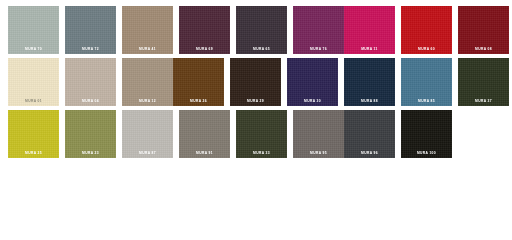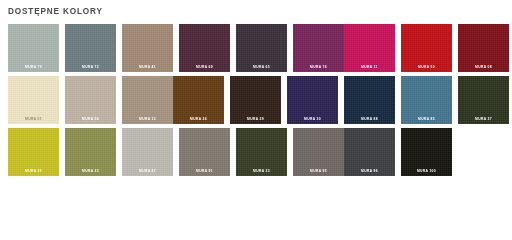--- a/index.html
+++ b/index.html
@@ -86,21 +86,20 @@
     flex: 0 0 auto;
     margin-right: 6px;
     background: transparent;
   }
 </style>
 </head>
 <body>
 
 <div id="palette-page">
 
-  <div id="section-title">DOSTĘPNE KOLORY</div>
 
   <div class="swatch-grid">
       <div class="swatch-row">
         <div class="swatch-group">
           <div class="swatch light-label" title="MURA 70" style="background-color: rgb(169, 181, 174);">
             <span class="swatch-label">MURA 70</span>
           </div>
         </div>
         <div class="swatch-group">
           <div class="swatch light-label" title="MURA 72" style="background-color: rgb(109, 124, 130);">

